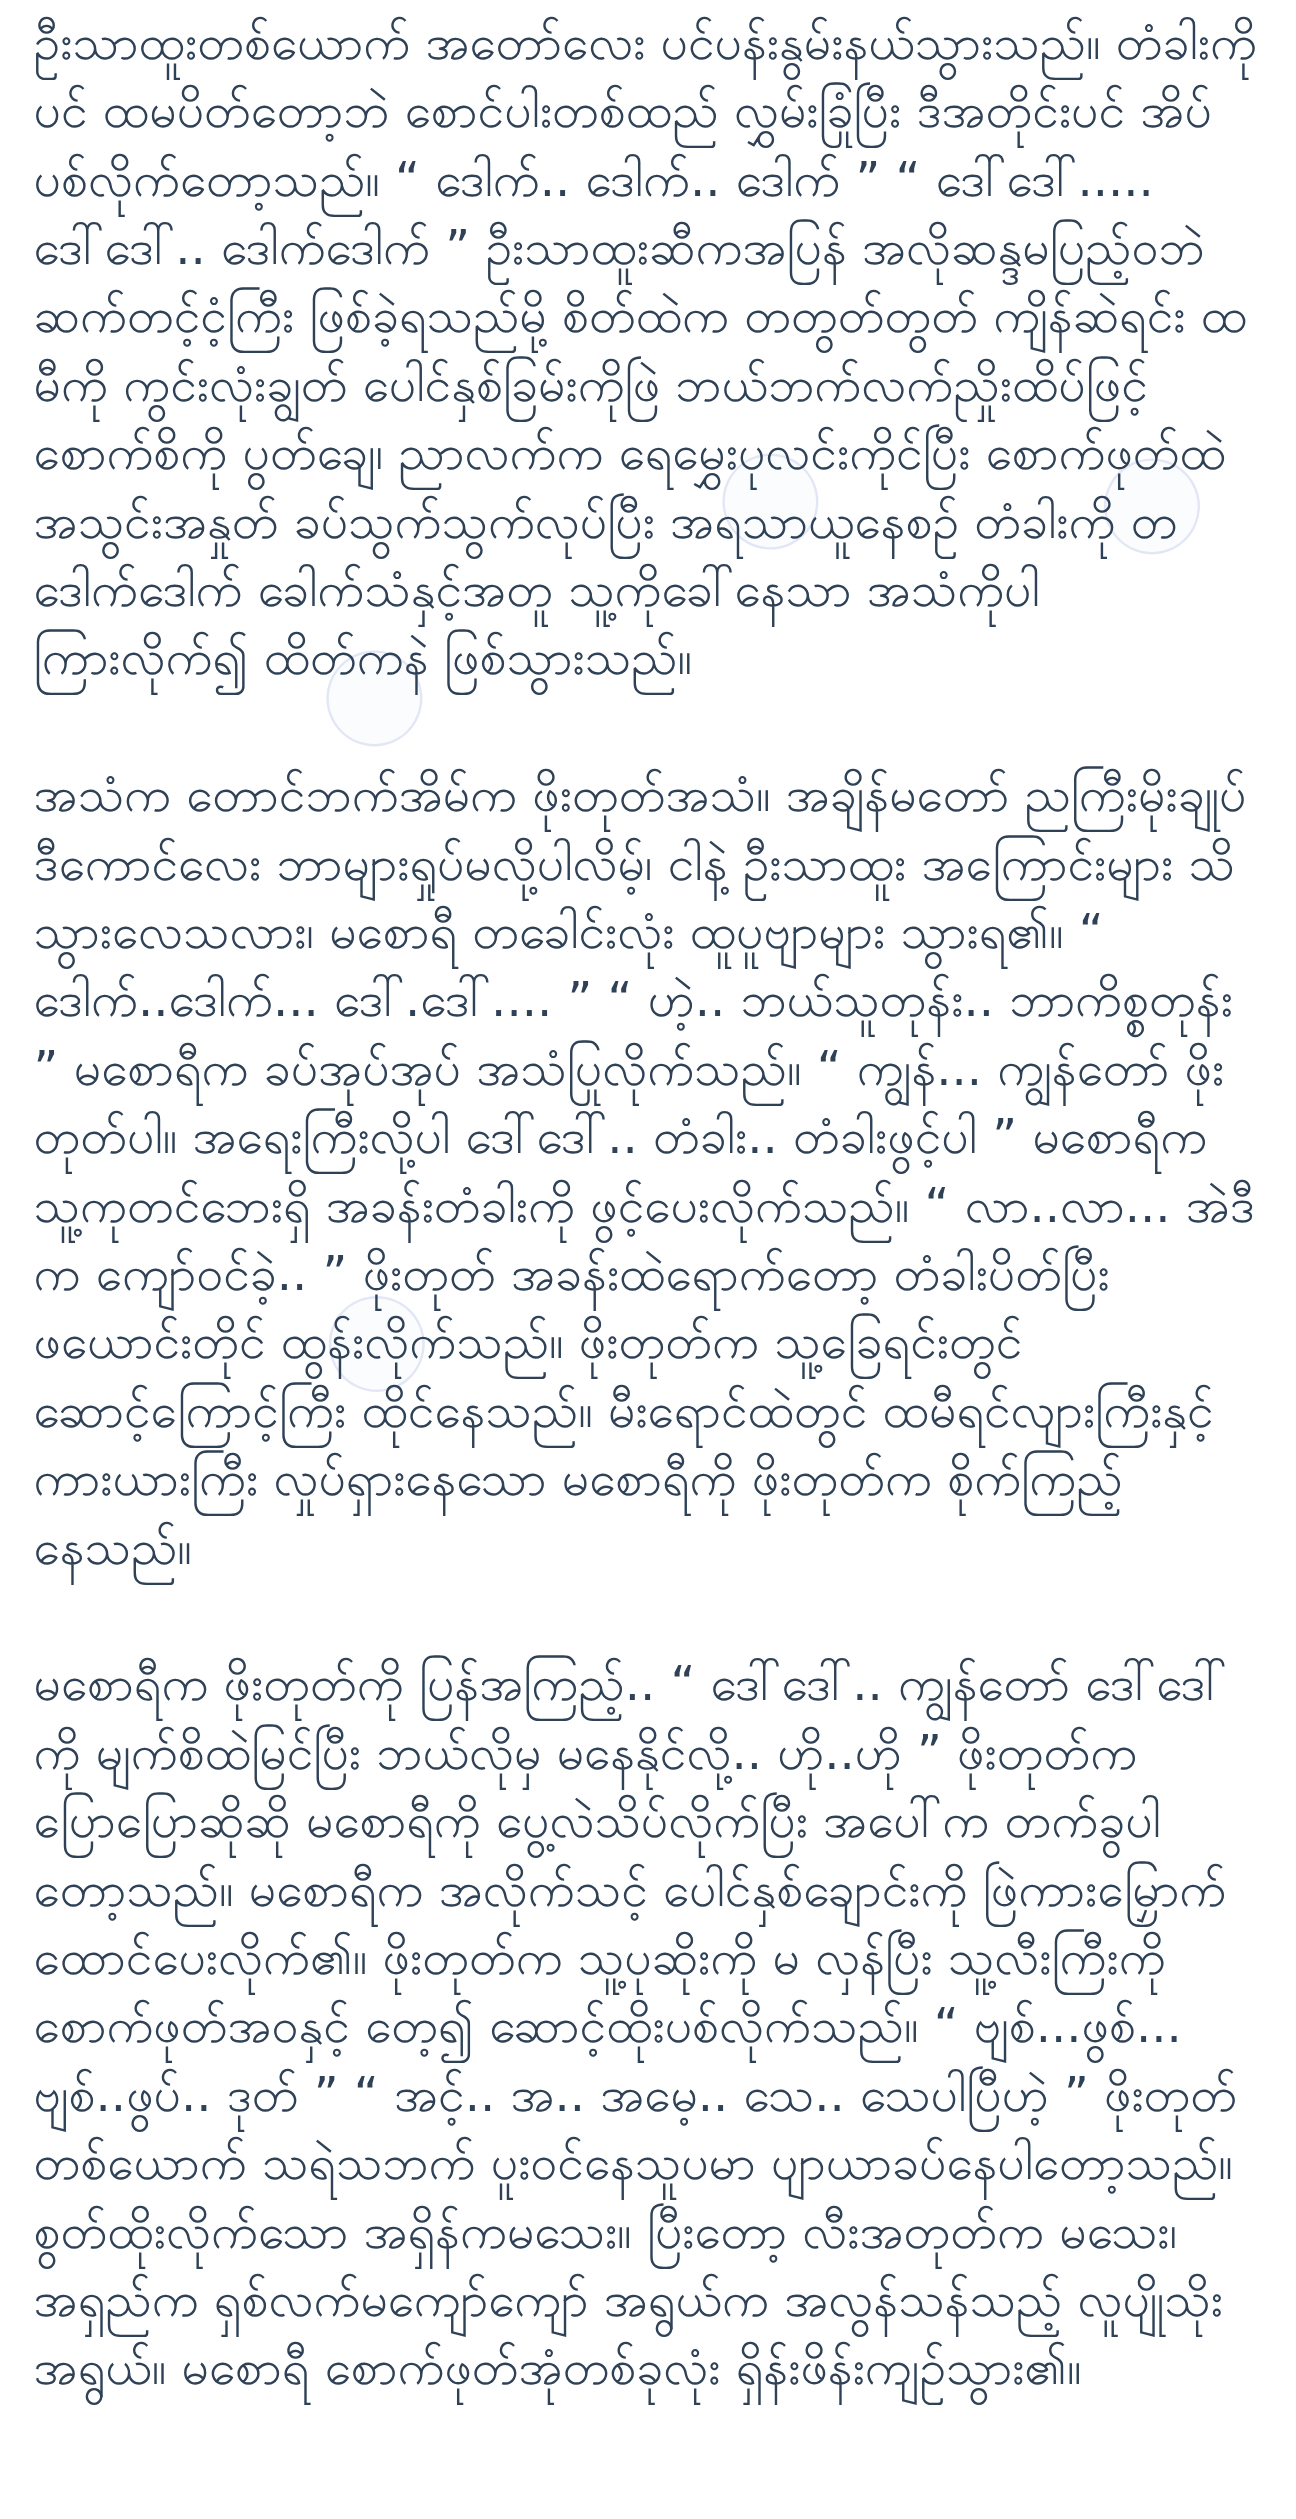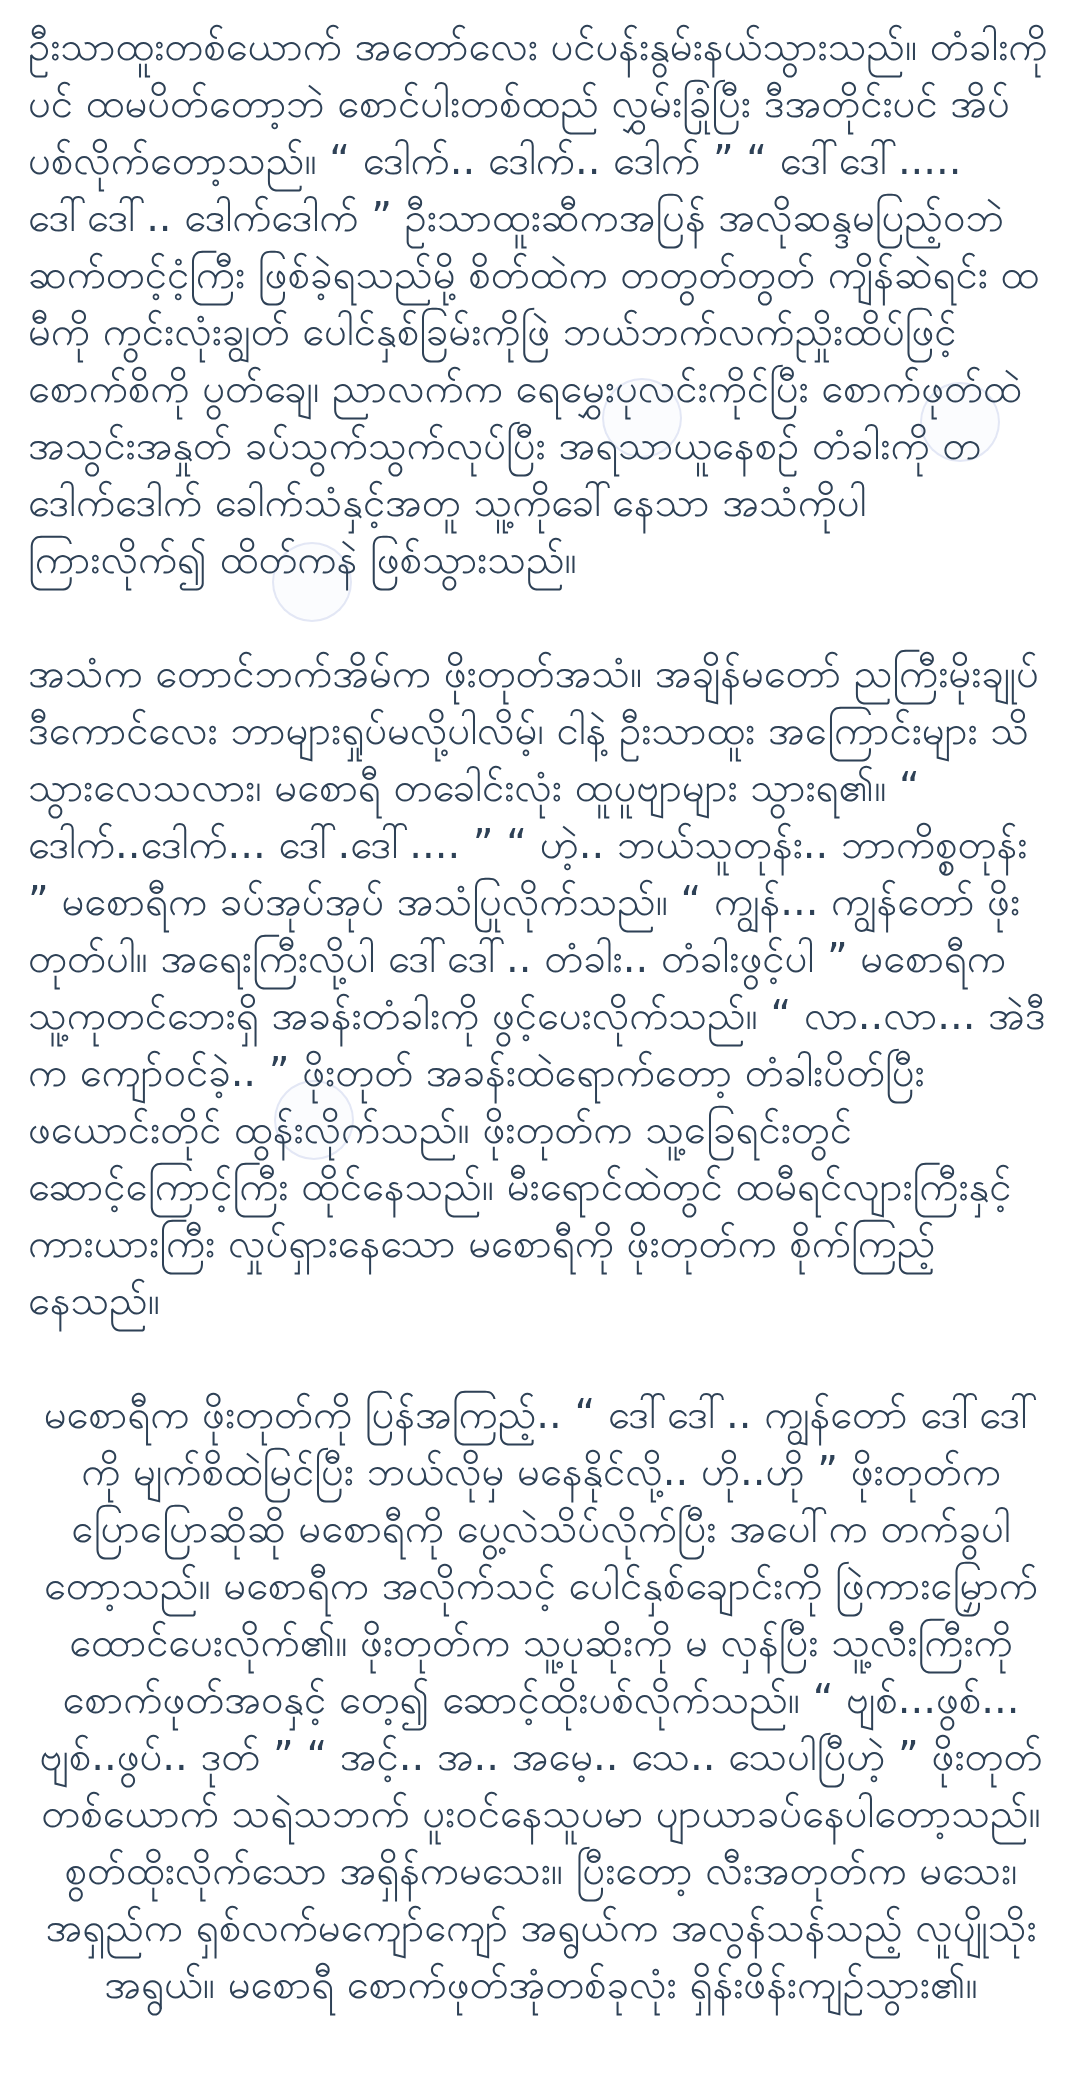--- a/index.html
+++ b/index.html
@@ -12,34 +12,34 @@
     min-height: 2099px;
     position: relative;
     font-family: "DejaVu Sans", "Liberation Sans", sans-serif;
     overflow: hidden;
   }
   .page {
     position: relative;
     box-sizing: border-box;
     width: 1080px;
     min-height: 2099px;
-    padding: 18px 26px 40px 28px;
+    padding: 8px 26px 40px 28px;
     color: #2e4156;
     z-index: 1;
   }
   .para {
     margin: 0 0 57px 0;
     font-size: 40px;
     line-height: 57px;
     font-weight: 400;
     text-align: left;
     word-break: normal;
     overflow-wrap: break-word;
   }
-  .para:last-child { margin-bottom: 0; text-align: center; }
+  .para:last-child { margin-bottom: 0; }
   
   .bubble {
     position: absolute;
     border-radius: 50%;
     border: 2px solid rgba(205, 214, 236, 0.55);
     background: rgba(235, 239, 250, 0.18);
     z-index: 0;
     pointer-events: none;
   }
   .bubble.b1 { left: 602px; top: 378px; width: 76px; height: 76px; }

